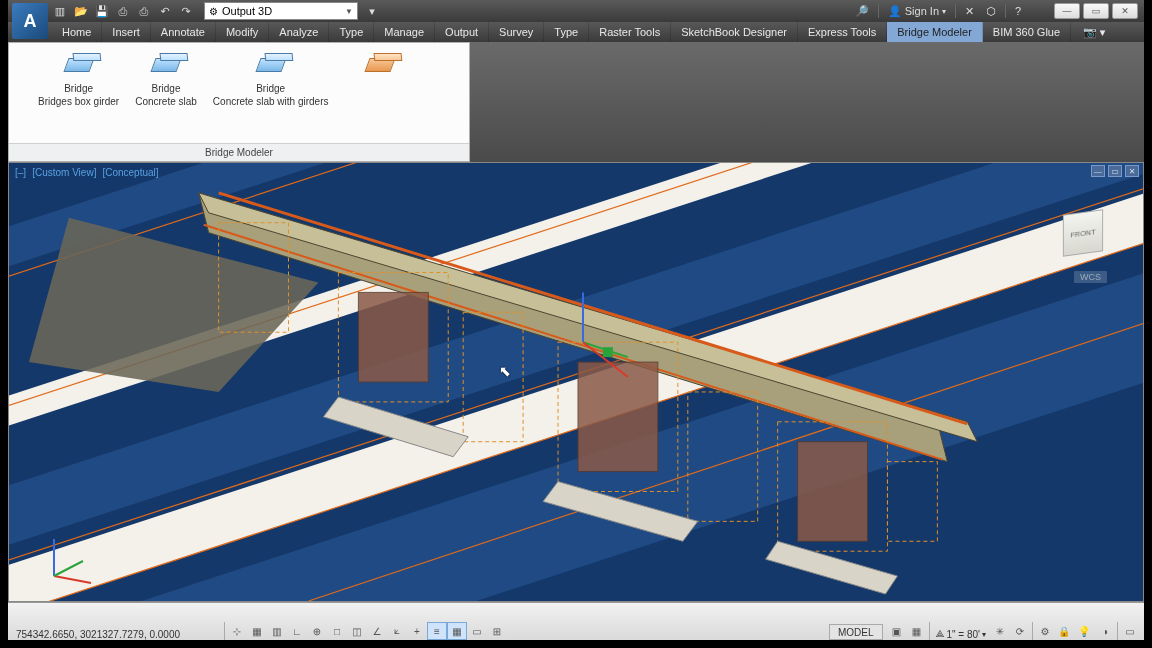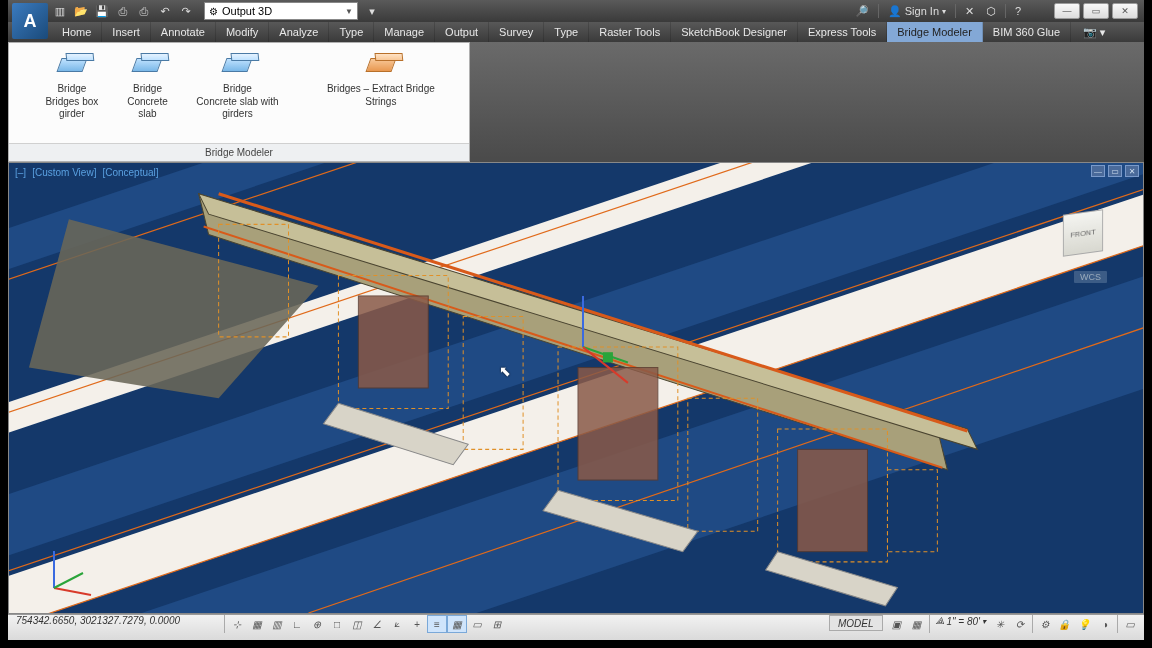--- a/index.html
+++ b/index.html
@@ -51,21 +51,21 @@
 
 .scene { position:absolute; inset:0;}
 .scene svg { width:100%; height:100%;}
 .viewcube { position:absolute; top:40px; right:30px; width:60px; height:60px; }
 .viewcube .cube { width:44px; height:44px; background:linear-gradient(#f4f4f0,#d8d8d0); border:1px solid #aaa; transform:rotateX(18deg) rotateY(-24deg); transform-style:preserve-3d; position:relative; font-size:8px; display:flex; align-items:center; justify-content:center; color:#666; margin:8px;}
 .wcs-label { position:absolute; top:108px; right:36px; font-size:9px; color:#9ab; background:rgba(180,200,220,.25); padding:1px 6px; border-radius:1px;}
 .ucs-axis { position:absolute; bottom:10px; left:30px; width:60px; height:60px;}
 .cursor-ptr { position:absolute; top:200px; left:490px; font-size:14px; color:#fff; text-shadow:0 0 2px #000;}
 
 
-.statusbar { height:26px; background:linear-gradient(#f2f2f2,#dadada); border-top:1px solid #999; display:flex; align-items:flex-start; font-size:10px; color:#333; padding:0 4px;font-style:italic;}
+.statusbar { height:38px; background:linear-gradient(#f2f2f2,#dadada); border-top:1px solid #999; display:flex; align-items:flex-end; font-size:10px; color:#333; padding:0 4px;}
 .coords { width:210px; padding:0 4px;}
 .sb-sep { width:1px; height:18px; background:#aaa; margin:0 2px;}
 .sb-btn { width:20px; height:18px; border:1px solid transparent; display:flex; align-items:center; justify-content:center; font-size:10px; color:#555; cursor:pointer;}
 .sb-btn.active { background:#cfe4fb; border-color:#7aa8d8;}
 .sb-spacer { flex:1;}
 .sb-model { background:#e4e4e4; border:1px solid #aaa; padding:0 8px; height:16px; display:flex; align-items:center; margin-right:4px;}
 .sb-scale { display:flex; align-items:center; gap:2px; padding:0 4px;}
 </style>
 </head>
 <body>
@@ -151,21 +151,20 @@
           <div class="ico">
               <div class="box3d"></div>
             </div>
           <span>Bridge</span>
           <span>Concrete slab with girders</span>
         </div>
         <div class="rb-btn" style="margin-left:20px">
           <div class="ico">
               <div class="box3d orange"></div>
             </div>
-          <span>Bridges – Extract Bridge Strings</span>
           <span></span>
         </div>
       </div>
       <div class="panel-title">Bridge Modeler</div>
     </div>
   </div>
 
   <div class="viewport">
     <div class="scene">
       <svg viewBox="0 0 1136 440" preserveAspectRatio="none">

